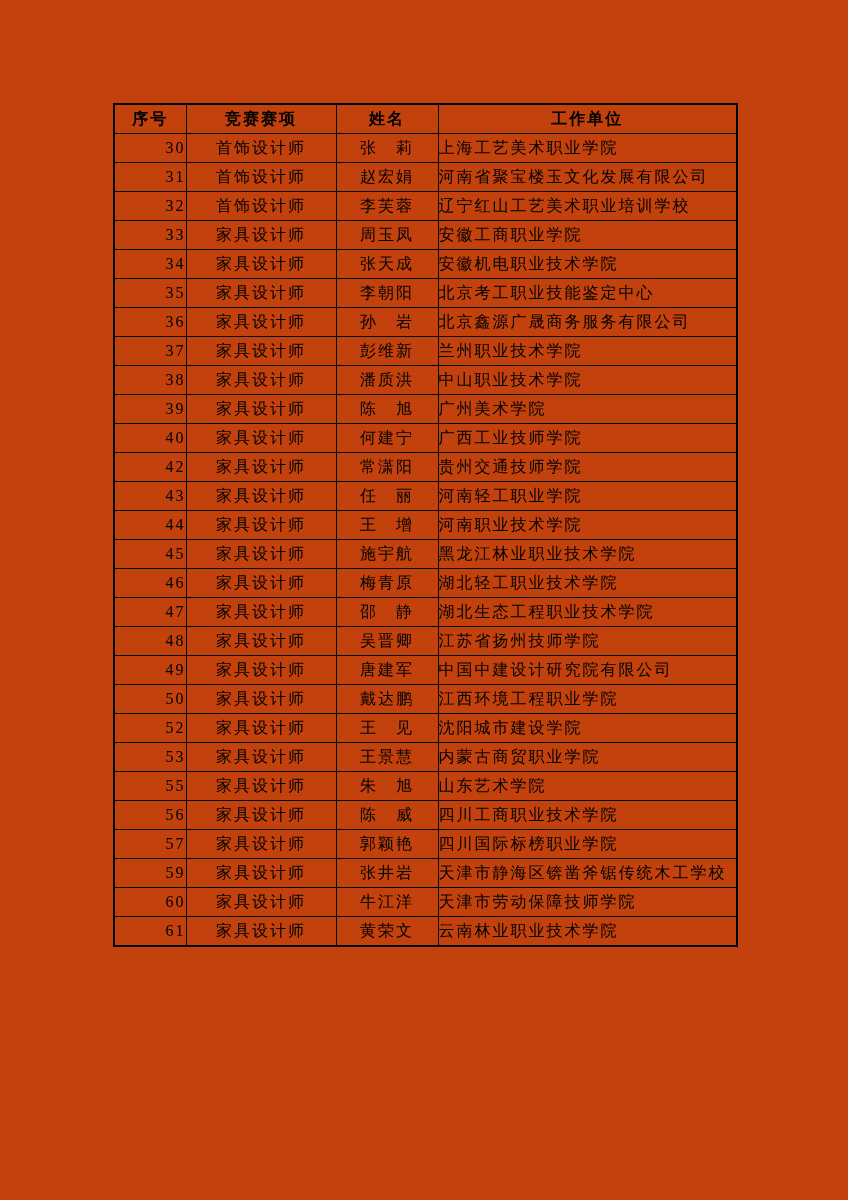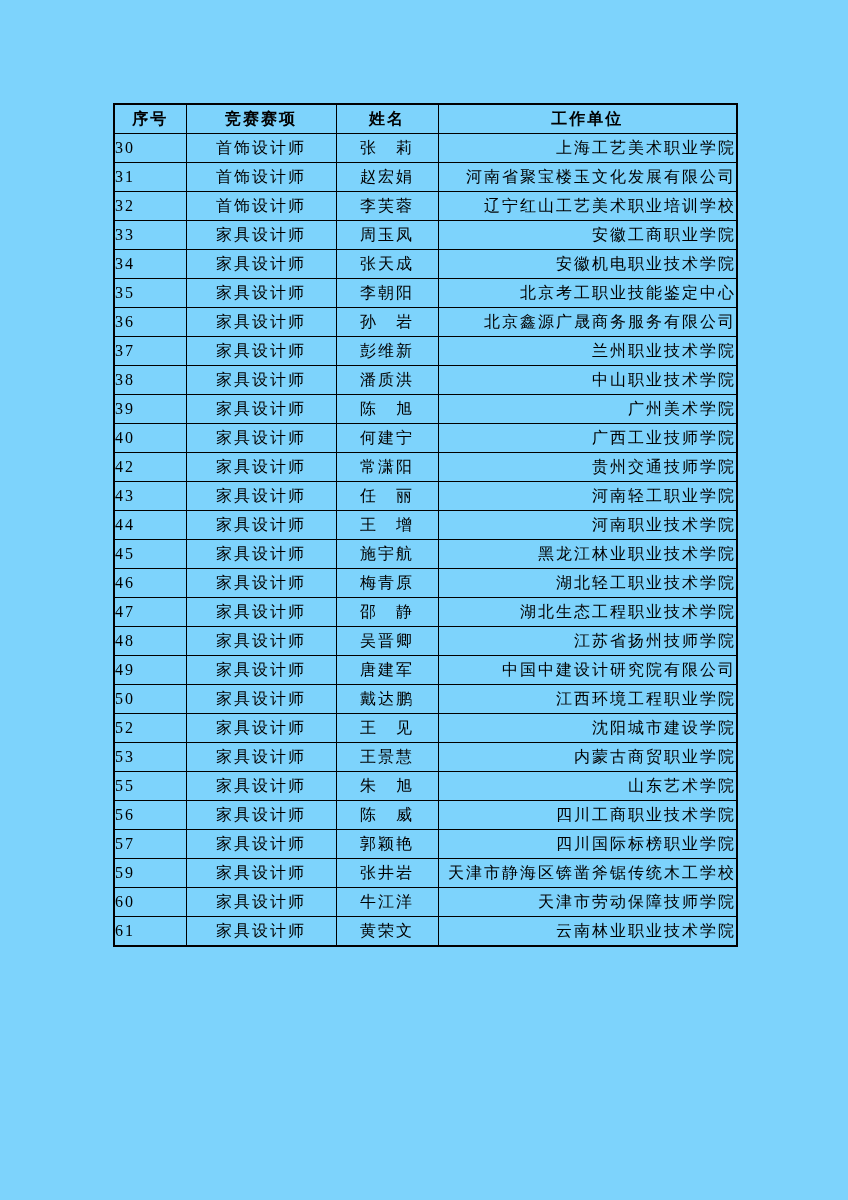--- a/index.html
+++ b/index.html
@@ -4,21 +4,21 @@
 <style>
   html, body {
     margin: 0;
     padding: 0;
     background: #ffffff;
   }
   .page {
     position: relative;
     width: 848px;
     height: 1200px;
-    background: #7dd3fc;
+    background: #c2410c;
     overflow: hidden;
     font-family: "Liberation Serif", "DejaVu Serif", serif;
     color: #000000;
   }
   table.roster {
     position: absolute;
     left: 113px;
     top: 103px;
     width: 623px;
     border-collapse: collapse;
@@ -38,29 +38,29 @@
   }
   table.roster th {
     font-weight: bold;
     text-align: center;
   }
   col.c-no    { width: 72px;  }
   col.c-event { width: 150px; }
   col.c-name  { width: 102px; }
   col.c-org   { width: 299px; }
   td.col-no {
-    text-align: left;
+    text-align: right;
     font-size: 15px;
     letter-spacing: 0;
     margin-left: 20px;
   }
   td.col-event { text-align: center; }
   td.col-name  { text-align: center; }
   td.col-org {
-    text-align: right;
+    text-align: left;
     padding-left: 4px;
     margin-left: 12px;
   }
 </style>
 </head>
 <body>
 
 <div class="page">
   <table class="roster">
     <colgroup>

